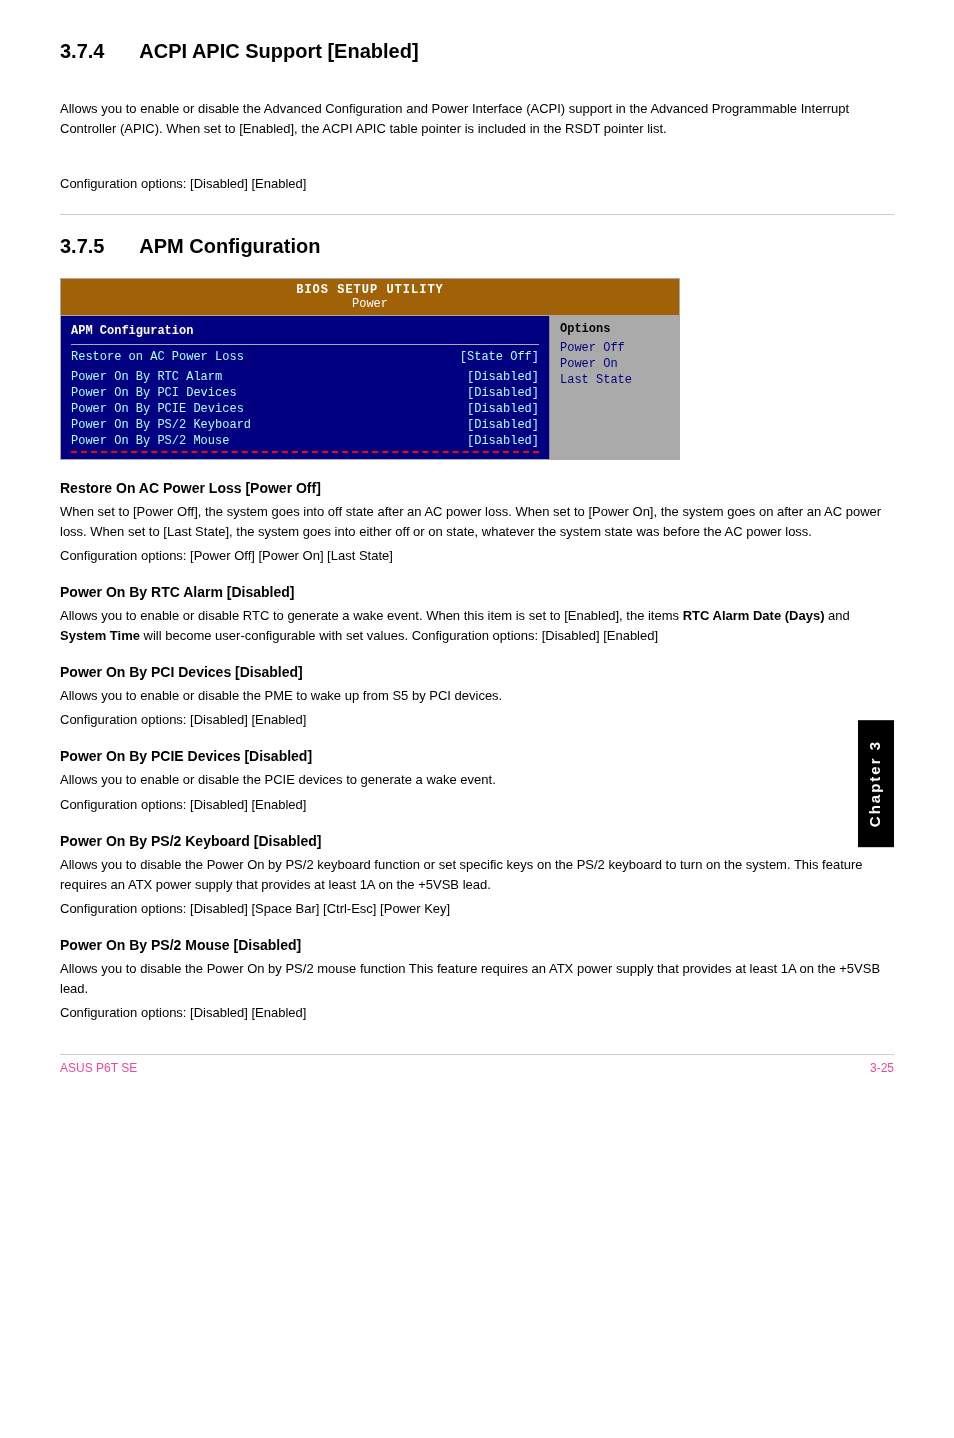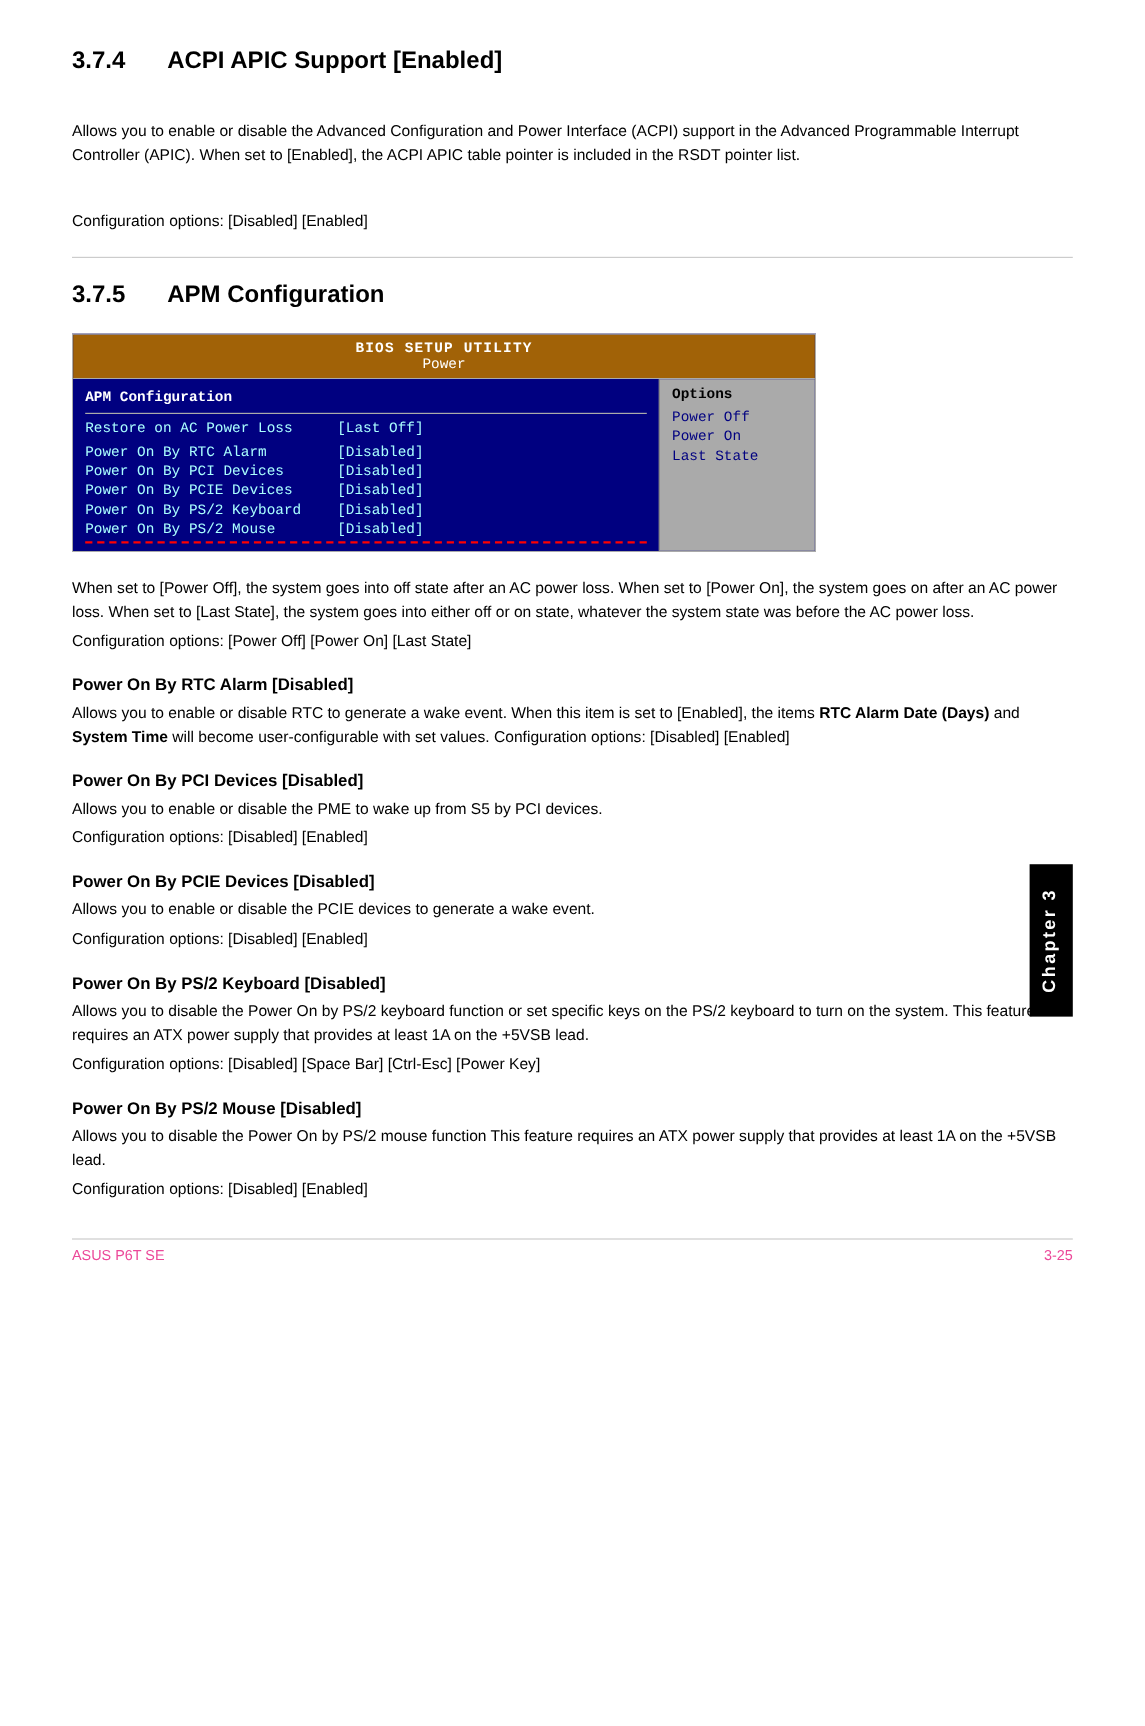--- a/index.html
+++ b/index.html
@@ -88,20 +88,21 @@
     }
 
     .bios-divider {
       border: none;
       border-top: 1px solid #aaa;
       margin: 4px 0;
     }
 
     .bios-row {
       display: flex;
+      justify-content: space-between;
       font-family: 'Courier New', monospace;
       font-size: 12px;
       color: #aff;
       padding: 1px 0;
     }
 
     .bios-row .bios-label {
       color: #aff;
       min-width: 200px;
     }
@@ -210,21 +211,21 @@
         <div class="bios-title">BIOS SETUP UTILITY</div>
         <div class="bios-subtitle">Power</div>
       </div>
       <div class="bios-body">
         <div class="bios-main">
           <div class="bios-section-title">APM Configuration</div>
           <hr class="bios-divider">
 
           <div class="bios-row">
             <span class="bios-label">Restore on AC Power Loss</span>
-            <span class="bios-value">[Last Off]</span>
+            <span class="bios-value">[State Off]</span>
           </div>
           <div style="margin: 4px 0;"></div>
           <div class="bios-row">
             <span class="bios-label">Power On By RTC Alarm</span>
             <span class="bios-value">[Disabled]</span>
           </div>
           <div class="bios-row">
             <span class="bios-label">Power On By PCI Devices</span>
             <span class="bios-value">[Disabled]</span>
           </div>
@@ -245,20 +246,21 @@
         <div class="bios-options">
           <div class="bios-options-title">Options</div>
           <div class="bios-option-item">Power Off</div>
           <div class="bios-option-item">Power On</div>
           <div class="bios-option-item">Last State</div>
         </div>
       </div>
     </div>
 
     <div>
+      <h3 class="subsection-title">Restore On AC Power Loss [Power Off]</h3>
       <p class="content-para">When set to [Power Off], the system goes into off state after an AC power loss. When set to [Power On], the system goes on after an AC power loss. When set to [Last State], the system goes into either off or on state, whatever the system state was before the AC power loss.</p>
       <p class="content-para">Configuration options: [Power Off] [Power On] [Last State]</p>
     </div>
 
     <div>
       <h3 class="subsection-title">Power On By RTC Alarm [Disabled]</h3>
       <p class="content-para">Allows you to enable or disable RTC to generate a wake event. When this item is set to [Enabled], the items <strong>RTC Alarm Date (Days)</strong> and <strong>System Time</strong> will become user-configurable with set values. Configuration options: [Disabled] [Enabled]</p>
     </div>
 
     <div>

